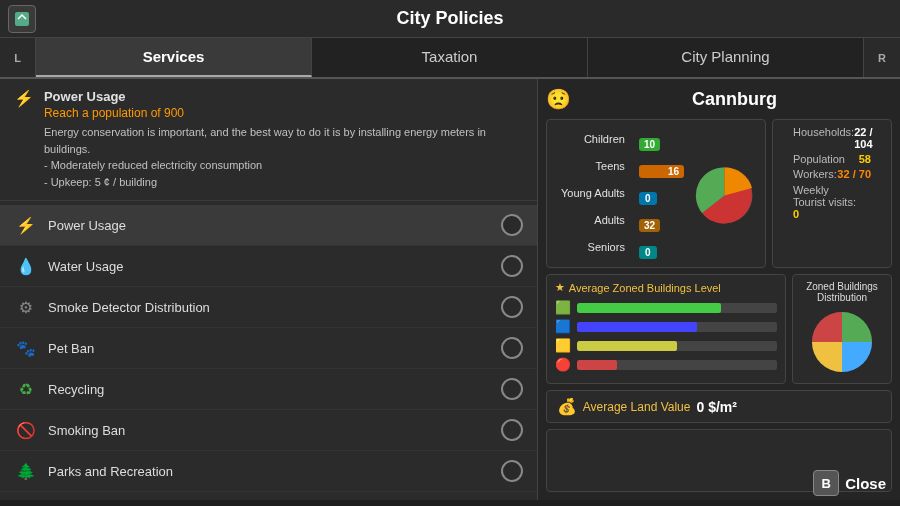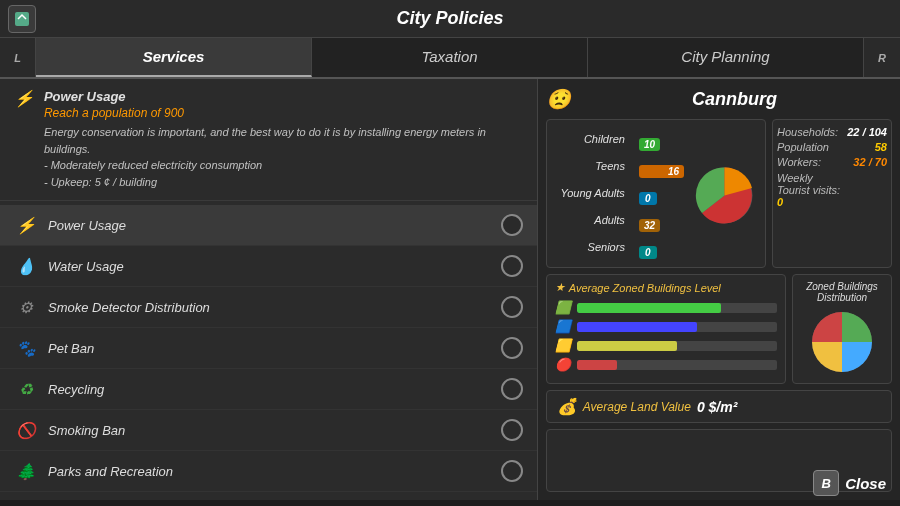--- a/index.html
+++ b/index.html
@@ -209,21 +209,21 @@
       align-items: center;
       margin-top: 4px;
     }
 
     
     .stats-box {
       width: 120px;
       background: #2a2a2a;
       border: 1px solid #444;
       border-radius: 4px;
-      padding: 6px 4px;
+      padding: 6px 20px;
       font-size: 11px;
     }
     .stat-row {
       display: flex;
       justify-content: space-between;
       margin-bottom: 3px;
     }
     .stat-label { color: #bbb; }
     .stat-value { color: #fff; font-weight: bold; }
     .stat-value.yellow { color: #fc0; }
@@ -347,21 +347,21 @@
       justify-content: center;
       color: #aaa;
       font-size: 11px;
       font-weight: bold;
       border-right: 1px solid #444;
     }
   </style>
 </head>
 <body>
 
-<div style="position:relative; width:900px; height:506px; background:#1e1e1e;font-style:italic;">
+<div style="position:relative; width:900px; height:506px; background:#1e1e1e;">
 
   <div class="title-bar">
     <span style="position:absolute;left:8px;top:50%;transform:translateY(-50%);width:28px;height:28px;background:#3a3a3a;border:1px solid #666;border-radius:4px;display:flex;align-items:center;justify-content:center;">
       <svg width="18" height="18" viewBox="0 0 18 18">
           <rect x="2" y="2" width="14" height="14" rx="2" fill="#5a8"></rect>
           <path d="M5 9 L9 5 L13 9" stroke="#fff" stroke-width="1.5" fill="none"></path>
         </svg>
     </span>
     <span>City Policies</span>
   </div>

